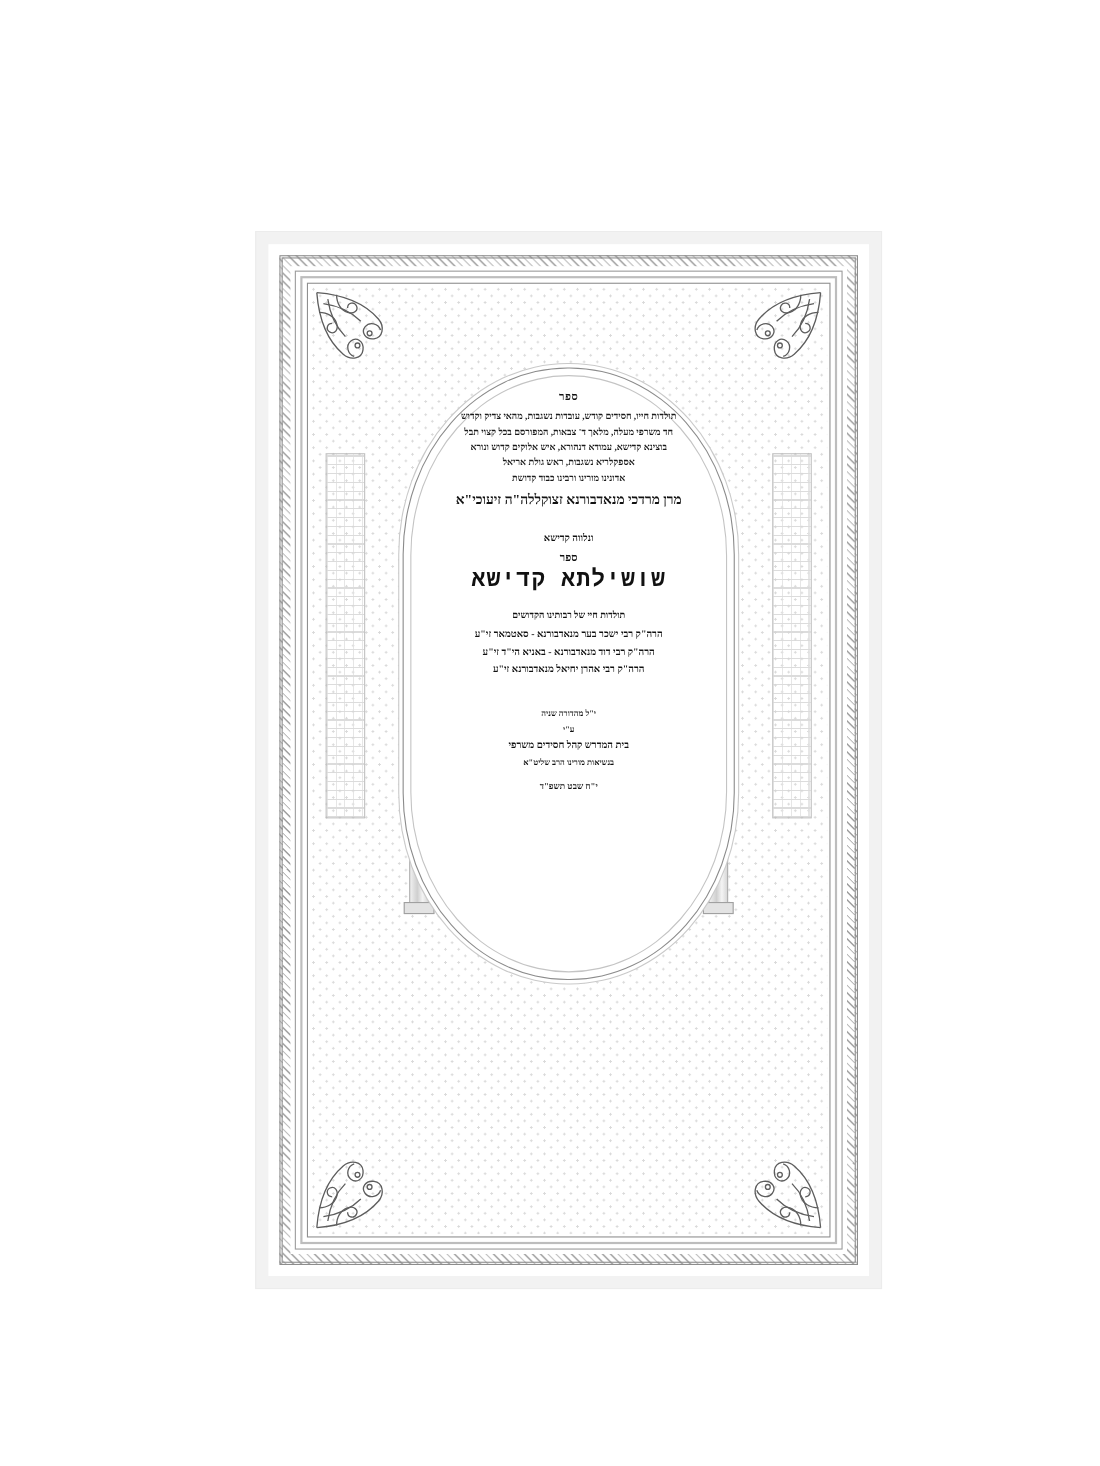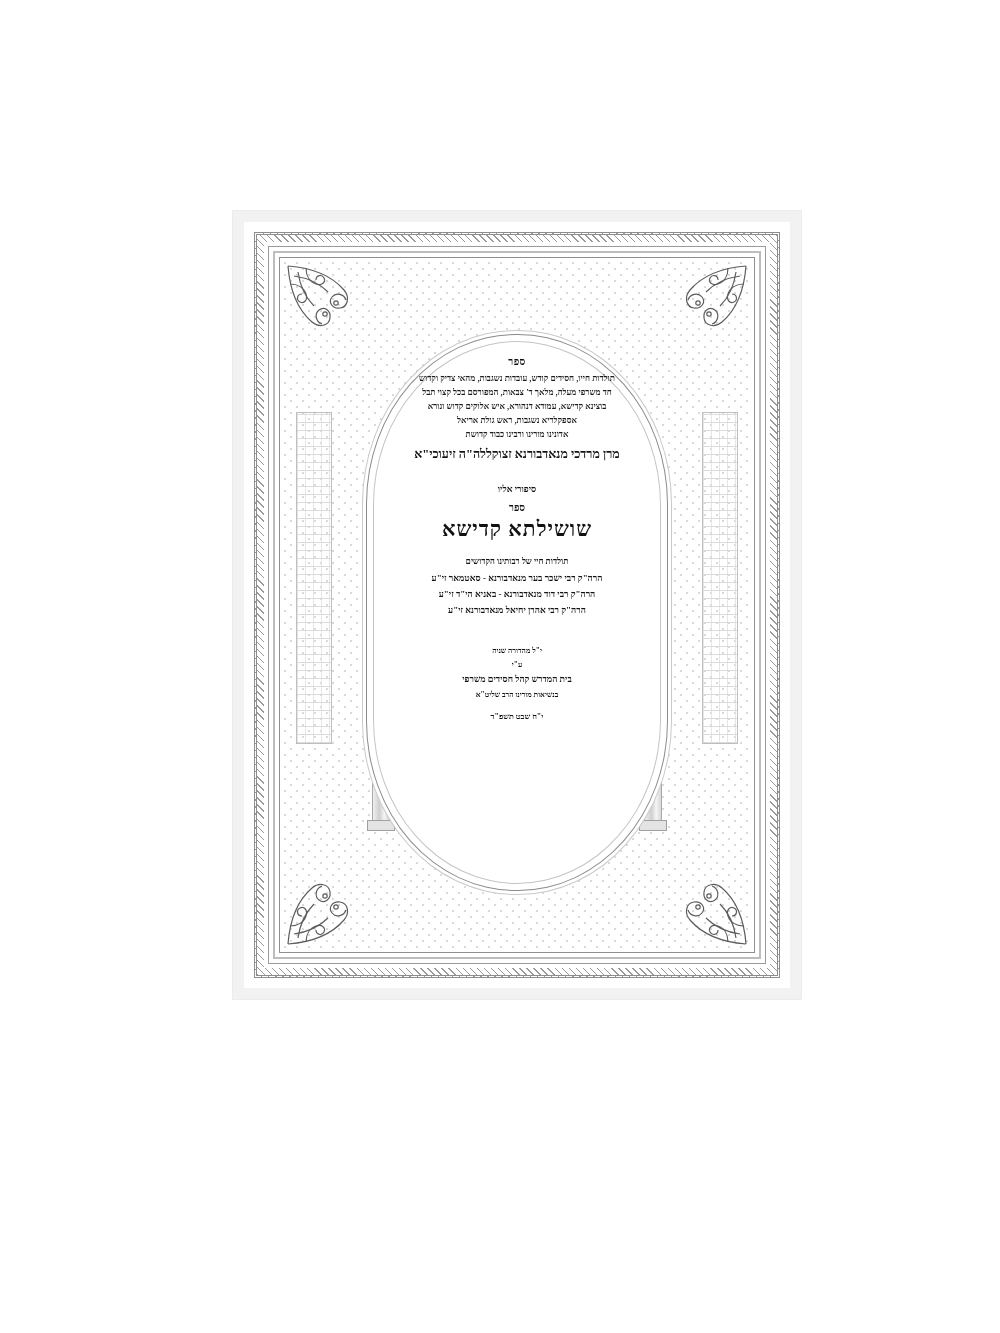--- a/index.html
+++ b/index.html
@@ -17,21 +17,21 @@
     background: #ffffff;
     overflow: hidden;
   }
 
   
   .paper {
     position: absolute;
     left: 232px;
     top: 210px;
     width: 570px;
-    height: 790px;
+    height: 962px;
     background: #f2f2f2;
     box-shadow: 0 0 0 1px #ececec inset;
   }
 
   
   .sheet {
     position: absolute;
     left: 12px;
     top: 12px;
     right: 12px;
@@ -204,20 +204,21 @@
   .lbl-sefer2 {
     font-size: 10px;
     font-weight: 700;
     margin-top: 8px;
   }
   .title-second {
     font-size: 21px;
     font-weight: 700;
     letter-spacing: 1px;
     margin: 4px 0 14px;
+    font-family: Liberation Mono, monospace;
   }
   .sub-head {
     font-size: 8.5px;
     font-weight: 700;
     margin-bottom: 5px;
   }
   .lineage {
     font-size: 9px;
     line-height: 1.75;
     font-weight: 700;
@@ -321,21 +322,21 @@
         <div class="desc">
           <div>תולדות חייו, חסידים קודש, עובדות נשגבות, מהאי צדיק וקדוש</div>
           <div>חד משרפי מעלה, מלאך ד' צבאות, המפורסם בכל קצוי תבל</div>
           <div>בוצינא קדישא, עמודא דנהורא, איש אלוקים קדוש ונורא</div>
           <div>אספקלריא נשגבות, ראש גולת אריאל</div>
           <div>אדונינו מורינו ורבינו כבוד קדושת</div>
         </div>
 
         <div class="author-line">מרן מרדכי מנאדבורנא זצוקללה"ה זיעוכי"א</div>
 
-        <div class="venilva">סיפורי אליו</div>
+        <div class="venilva">ונלווה קדישא</div>
 
         <div class="lbl-sefer2">ספר</div>
 
         <div class="title-second">שושילתא קדישא</div>
 
         <div class="sub-head">תולדות חיי של רבותינו הקדושים</div>
 
         <div class="lineage">
           <div>הרה"ק רבי ישכר בער מנאדבורנא - סאטמאר זי"ע</div>
           <div>הרה"ק רבי דוד מנאדבורנא - באניא הי"ד זי"ע</div>

